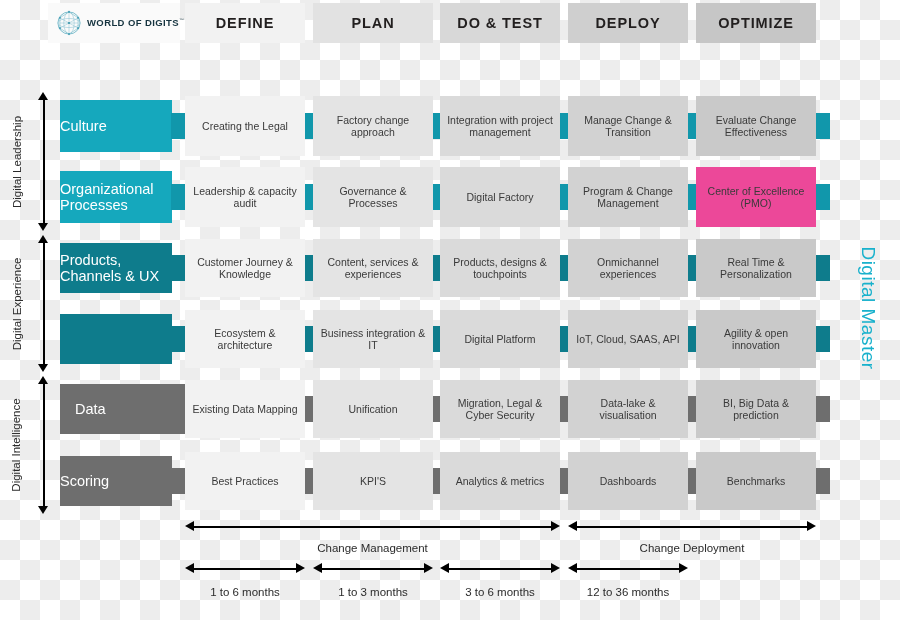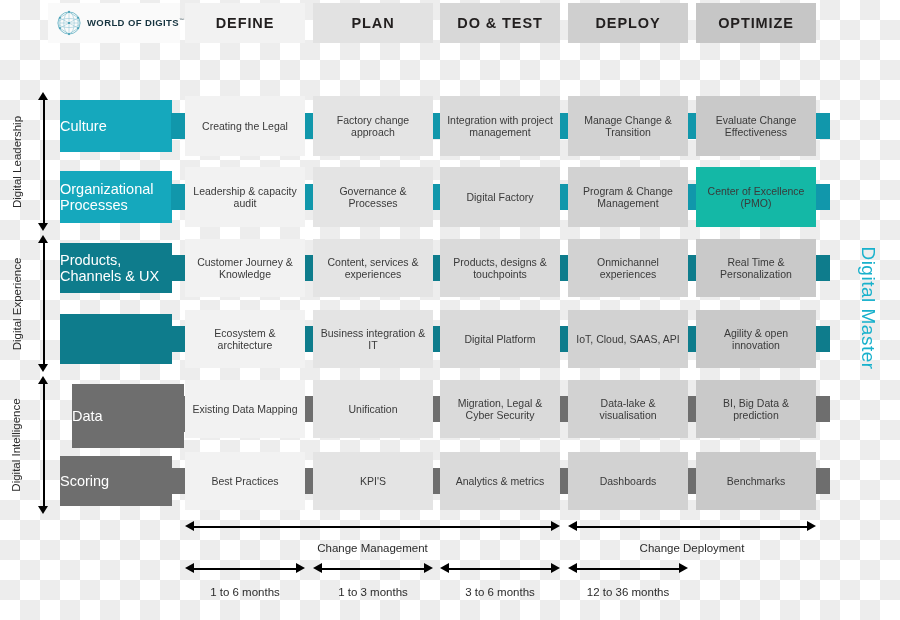--- a/index.html
+++ b/index.html
@@ -168,21 +168,21 @@
       </div>
       <div class="cell" style="left: 313px; top: 167px; width: 120px; height: 60px; background: rgb(228, 228, 228);">
         <span>Governance &amp; Processes</span>
       </div>
       <div class="cell" style="left: 440px; top: 167px; width: 120px; height: 60px; background: rgb(218, 218, 218);">
         <span>Digital Factory</span>
       </div>
       <div class="cell" style="left: 568px; top: 167px; width: 120px; height: 60px; background: rgb(210, 210, 210);">
         <span>Program &amp; Change Management</span>
       </div>
-      <div class="cell" style="left: 696px; top: 167px; width: 120px; height: 60px; background: #14b8a6;">
+      <div class="cell" style="left: 696px; top: 167px; width: 120px; height: 60px; background: #ec4899;">
         <span>Center of Excellence (PMO)</span>
       </div>
       <div class="tag" style="left: 60px; top: 243px; width: 122px; height: 50px;">
         <div class="body" style="background: rgb(14, 124, 140);"></div>
         <div class="tab" style="background: rgb(14, 124, 140);"></div>
         <div class="lbl">Products, Channels &amp; UX</div>
       </div>
       <div class="conn" style="left: 171px; top: 255px; width: 18px; height: 26px; background: rgb(14, 124, 140);"></div>
       <div class="conn" style="left: 299px; top: 255px; width: 18px; height: 26px; background: rgb(14, 124, 140);"></div>
       <div class="conn" style="left: 426px; top: 255px; width: 18px; height: 26px; background: rgb(14, 124, 140);"></div>
@@ -222,21 +222,21 @@
       </div>
       <div class="cell" style="left: 440px; top: 310px; width: 120px; height: 58px; background: rgb(218, 218, 218);">
         <span>Digital Platform</span>
       </div>
       <div class="cell" style="left: 568px; top: 310px; width: 120px; height: 58px; background: rgb(210, 210, 210);">
         <span>IoT, Cloud, SAAS, API</span>
       </div>
       <div class="cell" style="left: 696px; top: 310px; width: 120px; height: 58px; background: rgb(201, 201, 201);">
         <span>Agility &amp; open innovation</span>
       </div>
-      <div class="tag" style="left: 72px; top: 384px; width: 122px; height: 64px;">
+      <div class="tag" style="left: 60px; top: 384px; width: 122px; height: 50px; padding-left: 15px;">
         <div class="body" style="background: rgb(110, 110, 110);"></div>
         <div class="tab" style="background: rgb(110, 110, 110);"></div>
         <div class="lbl">Data</div>
       </div>
       <div class="conn" style="left: 171px; top: 396px; width: 18px; height: 26px; background: rgb(110, 110, 110);"></div>
       <div class="conn" style="left: 299px; top: 396px; width: 18px; height: 26px; background: rgb(110, 110, 110);"></div>
       <div class="conn" style="left: 426px; top: 396px; width: 18px; height: 26px; background: rgb(110, 110, 110);"></div>
       <div class="conn" style="left: 554px; top: 396px; width: 18px; height: 26px; background: rgb(110, 110, 110);"></div>
       <div class="conn" style="left: 682px; top: 396px; width: 18px; height: 26px; background: rgb(110, 110, 110);"></div>
       <div class="conn" style="left: 812px; top: 396px; width: 18px; height: 26px; background: rgb(110, 110, 110);"></div>

